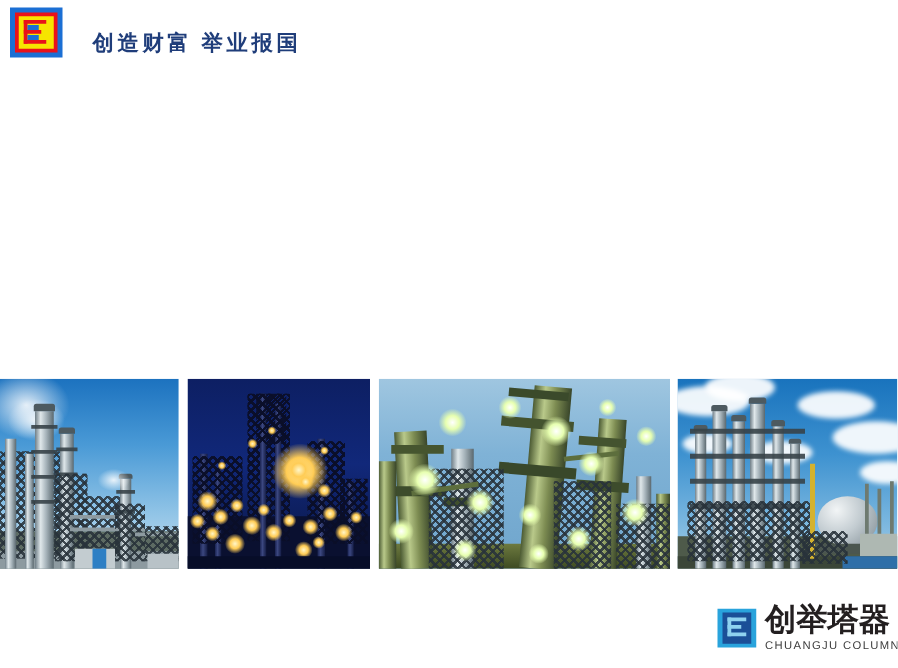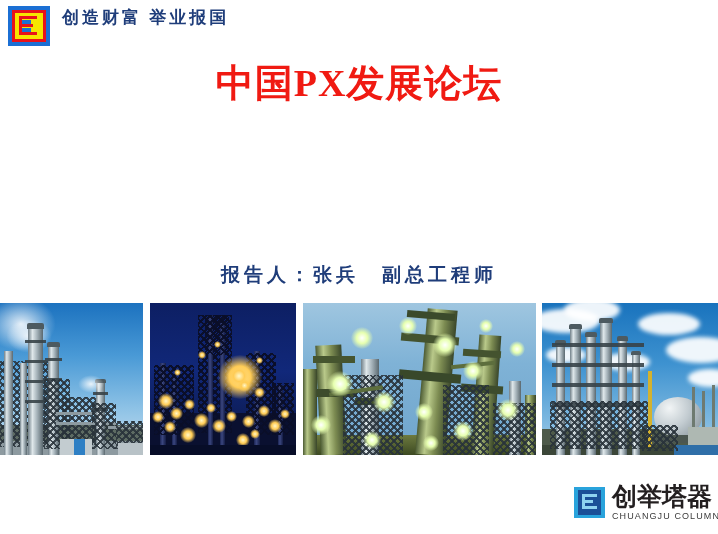--- a/index.html
+++ b/index.html
@@ -13,22 +13,22 @@
     position: relative;
     width: 718px; height: 534px;
     background: #ffffff;
   }
 
   
   .header {
     position: absolute;
     left: 8px; top: 6px;
     display: flex;
-    align-items: flex-start;
-    gap: 12px;
+    align-items: flex-end;
+    gap: 24px;
   }
   .corp-logo {
     position: relative;
     width: 42px; height: 40px;
     background: #1b6fd4;
     padding: 4px;
   }
   .corp-logo .ring-red {
     position: absolute; left: 4px; top: 4px;
     width: 34px; height: 32px;
@@ -258,22 +258,20 @@
       <div class="bar bstem"></div>
       <div class="bar b1"></div>
       <div class="bar b2"></div>
       <div class="bar b3"></div>
       <div class="inner-blue"></div>
       <div class="inner-blue2"></div>
     </div>
     <div class="slogan">创造财富 举业报国</div>
   </div>
 
-  <div class="forum-title">中国PX发展论坛</div>
-  <div class="presenter">报告人：张兵　副总工程师</div>
 
   <div class="photo-strip">
 
     <div class="photo p1">
       <div class="sky sky-day"></div>
       <div class="smoke" style="left:-14px; top:-6px; width:70px; height:54px;"></div>
       <div class="smoke" style="left:6px; top:16px; width:46px; height:34px;"></div>
       <div class="ground" style="height:30px;"></div>
       <div class="ground" style="height:14px; background:#8d9aa0;"></div>
 

